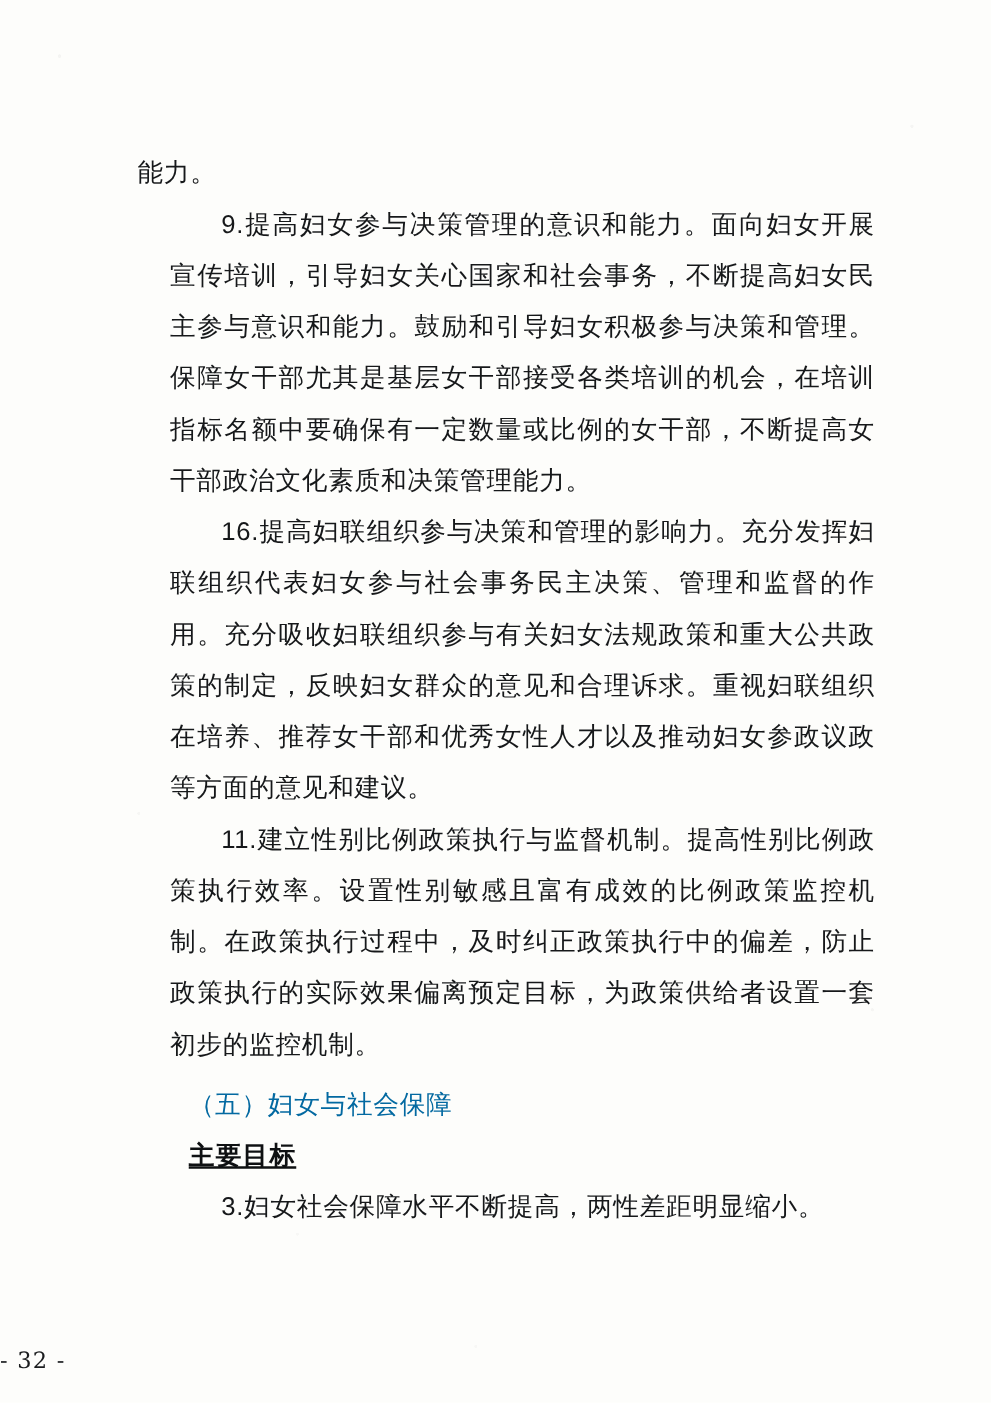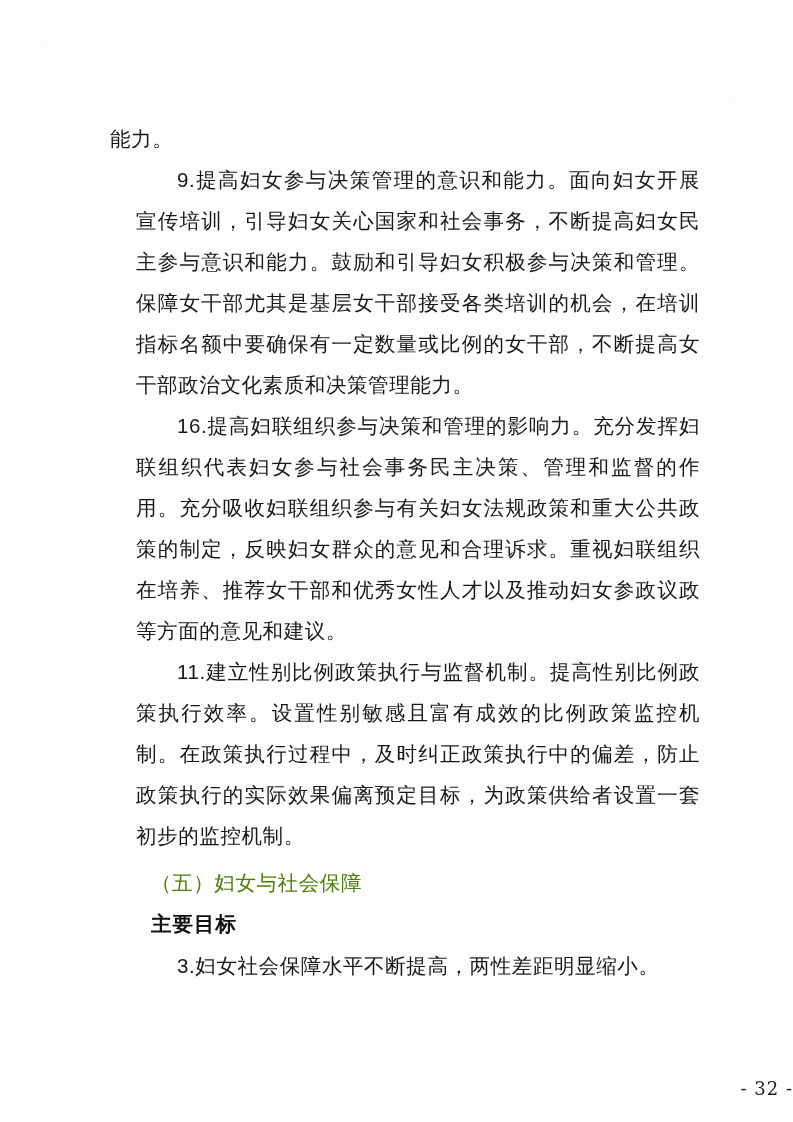--- a/index.html
+++ b/index.html
@@ -50,40 +50,41 @@
     font-family: Liberation Sans, sans-serif;
   }
   .indent {
     text-indent: 2em;
     margin-left: 26px;
   }
   .heading-sub {
     font-size: 20.5px;
     line-height: 41px;
     letter-spacing: 0.6px;
-    color: #4d7c0f;
+    color: #0369a1;
     text-indent: 2em;
     margin: 0;
   }
   .heading-bold {
     font-size: 20.5px;
     line-height: 41px;
     letter-spacing: 1px;
     color: #0e1012;
     font-weight: bold;
     text-indent: 2em;
     margin: 0;
+    text-decoration: underline;
   }
   .spacer-sm { height: 7px; }
   .page-number {
     position: absolute;
     left: 0;
     right: 0;
     top: 1078px;
-    text-align: right;
+    text-align: left;
     font-size: 18px;
     letter-spacing: 1px;
     color: #1a1c1e;
     font-family: "DejaVu Serif", serif;
   }
 </style>
 </head>
 <body>
 
 <div class="page">

